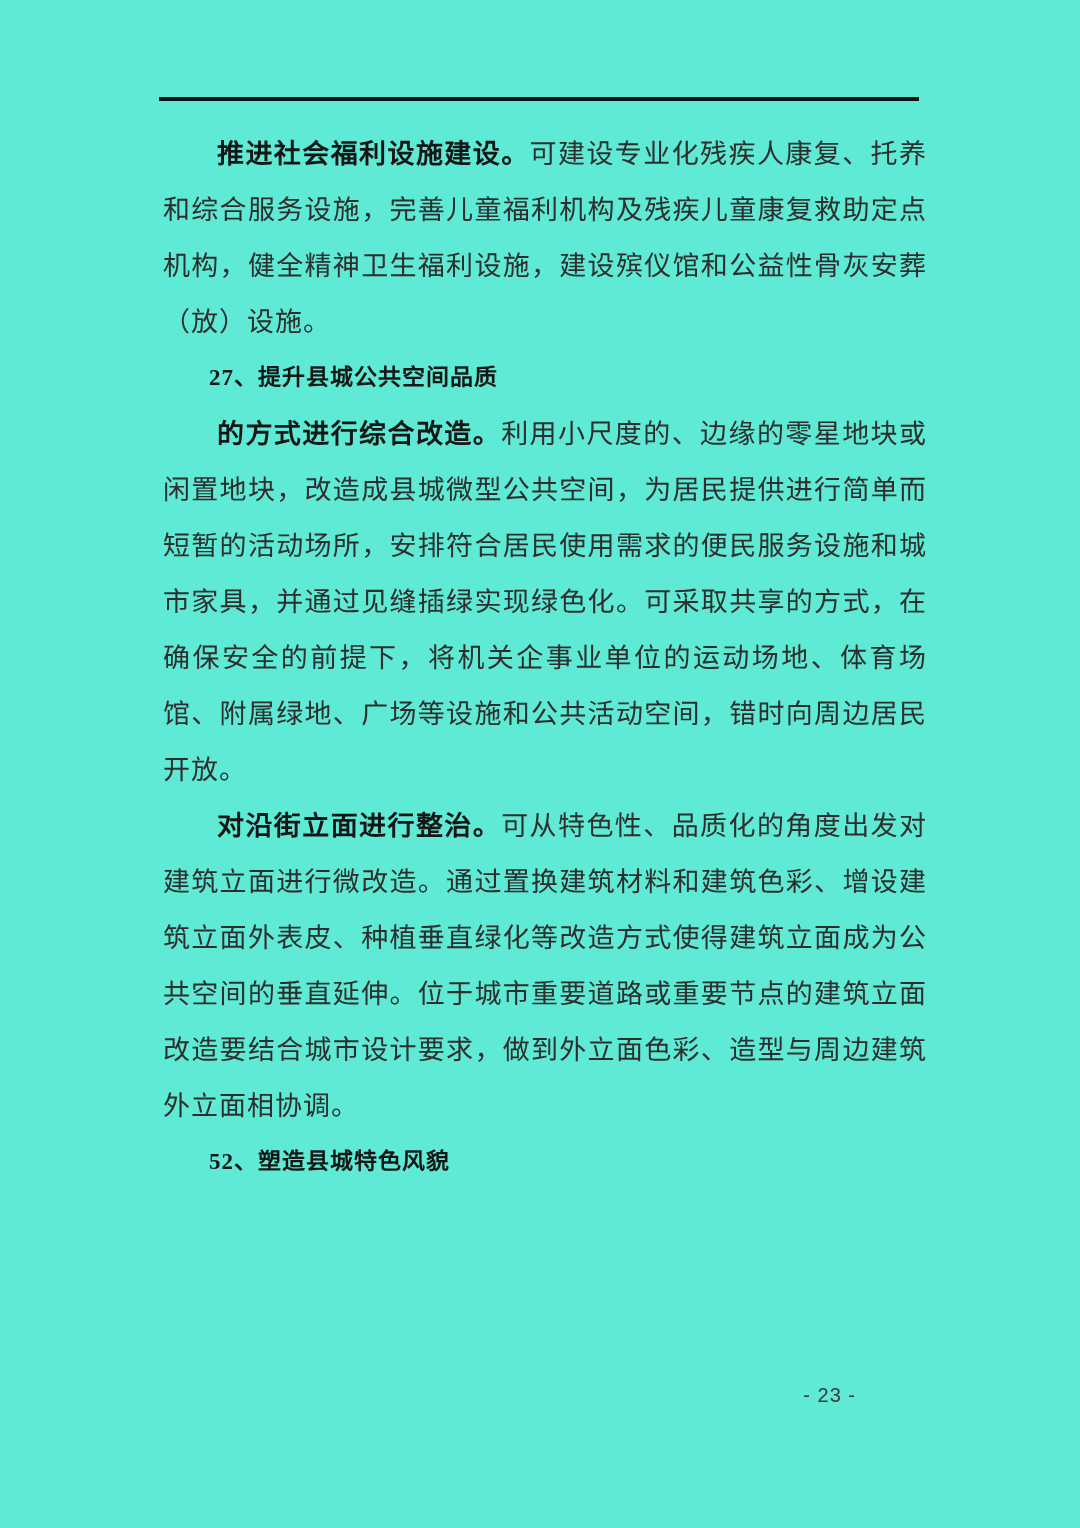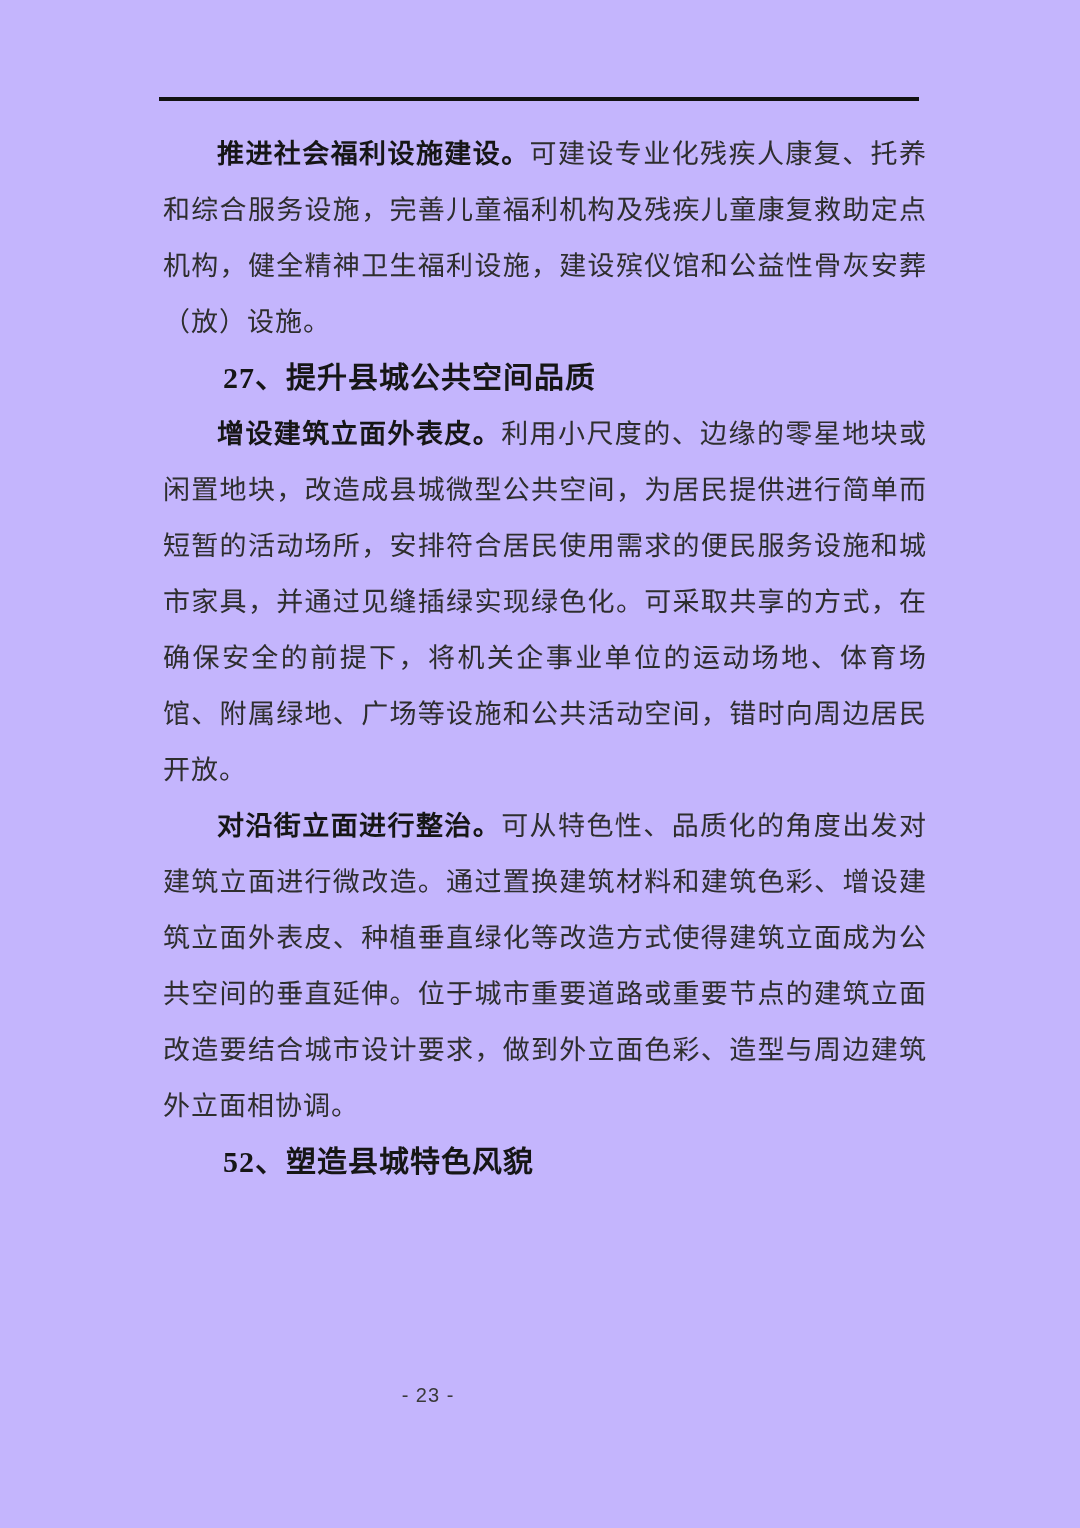--- a/index.html
+++ b/index.html
@@ -11,21 +11,21 @@
     height: 1528px;
     background: #ffffff;
     font-family: "Liberation Serif", "DejaVu Serif", serif;
     color: #2e2e2e;
     overflow: hidden;
   }
   .page {
     position: relative;
     width: 1080px;
     height: 1528px;
-    background: #c4b5fd;
+    background: #5eead4;
   }
   .header-rule {
     position: absolute;
     left: 159px;
     top: 97px;
     width: 760px;
     height: 4px;
     background: #121212;
   }
   .content {
@@ -44,55 +44,55 @@
     text-align-last: left;
     letter-spacing: 1px;
     color: #2e2e2e;
   }
   p.para .lead {
     font-weight: bold;
     color: #161616;
   }
   h2.section-heading {
     margin: 0;
-    font-size: 30px;
+    font-size: 23px;
     line-height: 56px;
     font-weight: bold;
     text-indent: 2em;
     letter-spacing: 1px;
     color: #161616;
     font-family: "Liberation Serif", "DejaVu Serif", serif;
   }
   .footer {
     position: absolute;
     left: 0;
     top: 1384px;
     width: 856px;
-    text-align: center;
+    text-align: right;
     font-size: 20px;
     letter-spacing: 1px;
     color: #3a3a3a;
     font-family: "Liberation Sans", "DejaVu Sans", sans-serif;
   }
 </style>
 </head>
 <body>
 
 <div class="page">
 
   <div class="header-rule"></div>
 
   <div class="content">
 
     <p class="para"><span class="lead">推进社会福利设施建设。</span><span>可建设专业化残疾人康复、托养和综合服务设施，完善儿童福利机构及残疾儿童康复救助定点机构，健全精神卫生福利设施，建设殡仪馆和公益性骨灰安葬（放）设施。</span></p>
 
     <h2 class="section-heading">27、提升县城公共空间品质</h2>
 
 
-    <p class="para"><span class="lead">增设建筑立面外表皮。</span><span>利用小尺度的、边缘的零星地块或闲置地块，改造成县城微型公共空间，为居民提供进行简单而短暂的活动场所，安排符合居民使用需求的便民服务设施和城市家具，并通过见缝插绿实现绿色化。可采取共享的方式，在确保安全的前提下，将机关企事业单位的运动场地、体育场馆、附属绿地、广场等设施和公共活动空间，错时向周边居民开放。</span></p>
+    <p class="para"><span class="lead">的方式进行综合改造。</span><span>利用小尺度的、边缘的零星地块或闲置地块，改造成县城微型公共空间，为居民提供进行简单而短暂的活动场所，安排符合居民使用需求的便民服务设施和城市家具，并通过见缝插绿实现绿色化。可采取共享的方式，在确保安全的前提下，将机关企事业单位的运动场地、体育场馆、附属绿地、广场等设施和公共活动空间，错时向周边居民开放。</span></p>
 
     <p class="para"><span class="lead">对沿街立面进行整治。</span><span>可从特色性、品质化的角度出发对建筑立面进行微改造。通过置换建筑材料和建筑色彩、增设建筑立面外表皮、种植垂直绿化等改造方式使得建筑立面成为公共空间的垂直延伸。位于城市重要道路或重要节点的建筑立面改造要结合城市设计要求，做到外立面色彩、造型与周边建筑外立面相协调。</span></p>
 
     <h2 class="section-heading">52、塑造县城特色风貌</h2>
 
     <p class="para"></p>
 
   </div>
 
   <div class="footer">- 23 -</div>

